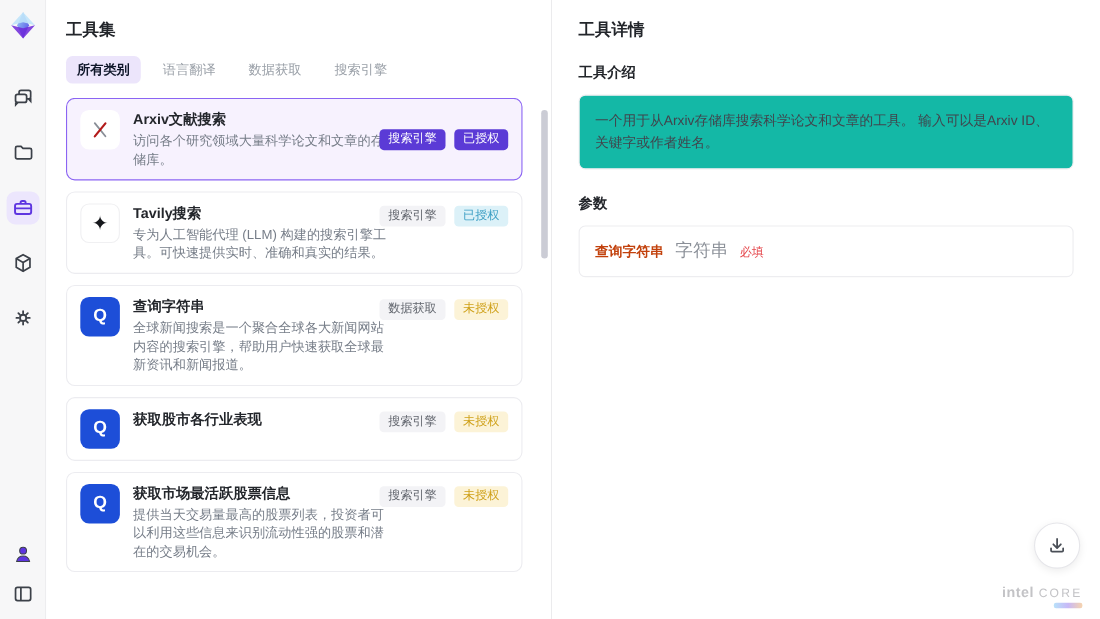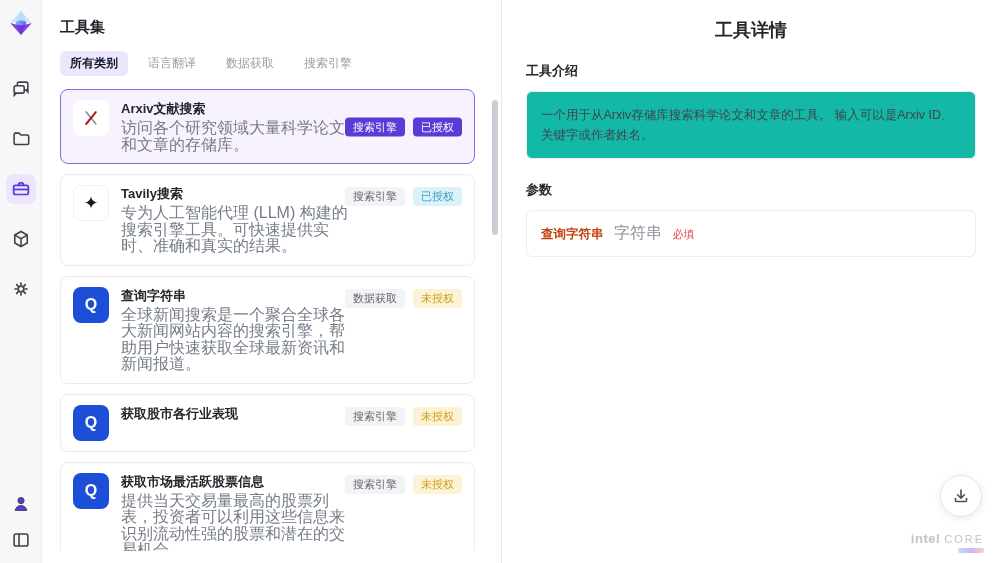--- a/index.html
+++ b/index.html
@@ -32,35 +32,35 @@
   .card { position:relative; display:flex; gap:12px; padding:10px 12px;
     border:1px solid #ececf0; border-radius:8px; margin-bottom:10px; background:#fff; cursor:pointer; }
   .card.selected { background:#f7f2fe; border:1.5px solid #8b64f3; }
   .tool-icon { width:36px; height:36px; border-radius:8px; flex:none; display:flex;
     align-items:center; justify-content:center; background:#fff; border:1px solid #f0f0f2; }
   .card.selected .tool-icon { border:none; }
   .ti-blue { background:#1d4ed8; border:none; color:#fff; font-weight:bold; font-size:16px; }
   .ti-star { font-size:18px; color:#16181c; }
   .card-body { flex:1; padding-right:104px; min-width:0; }
   .card-title { font-size:13px; font-weight:bold; color:#23262b; line-height:17px; }
-  .card-desc { font-size:16px; color:#767d88; line-height:16.5px; margin-top:3px; }
+  .card-desc { font-size:12px; color:#767d88; line-height:16.5px; margin-top:3px; }
   .badges { position:absolute; right:12px; top:12px; display:flex; gap:8px; }
   .card.selected .badges { top:50%; transform:translateY(-50%); }
   .badge { font-size:11px; line-height:1; padding:4px 8px; border-radius:4px; white-space:nowrap; }
   .b-purple { background:#5b3bd6; color:#fff; }
   .b-gray { background:#f3f3f6; color:#62666e; }
   .b-blue { background:#dcf1f8; color:#3d9fc4; }
   .b-yellow { background:#fcf3d7; color:#cfa11a; }
 
   .scroll-thumb { position:absolute; right:3px; top:100px; width:6px; height:135px;
     background:#cbccd5; border-radius:3px; }
 
   
   .details { flex:1; padding:14px 24px; position:relative; background:#fff; }
-  .details-title { font-size:18px; font-weight:bold; margin:4px 0 20px;text-align:center; }
+  .details-title { font-size:15px; font-weight:bold; margin:4px 0 20px; }
   .section-h { font-size:13px; font-weight:bold; margin-bottom:11px; }
   .info-card { border:1px solid #ededf0; border-radius:6px; background:#14b8a6;
     padding:13px 14px; font-size:12.5px; color:#41454d; margin-bottom:22px; line-height:1.6; }
   .param-card { border:1px solid #ededf0; border-radius:6px; background:#fff; padding:12px 14px; }
   .param-name { font-size:12.5px; font-weight:bold; color:#c2410c; }
   .param-type { font-size:16px; color:#8b9098; margin-left:6px; }
   .param-req { font-size:11px; color:#e5484d; margin-left:6px; }
   .param-desc { font-size:12px; color:#5c626b; margin-top:9px; }
 
   

